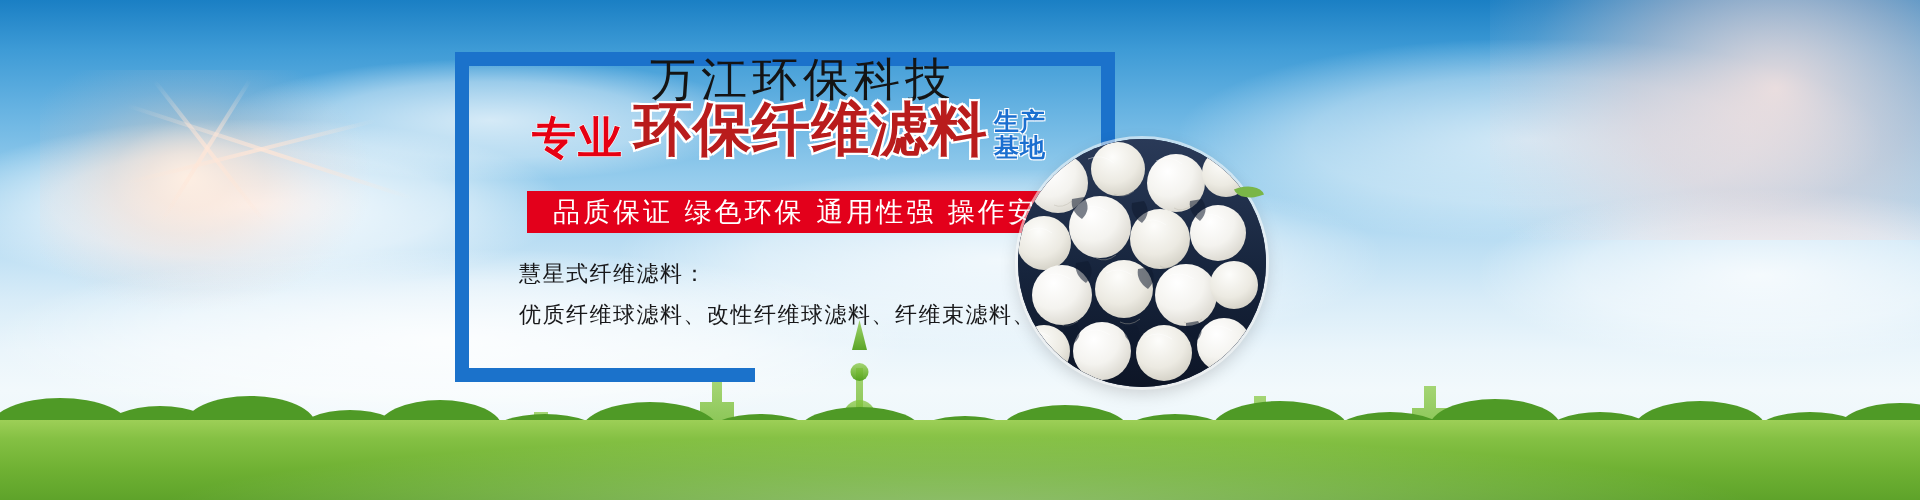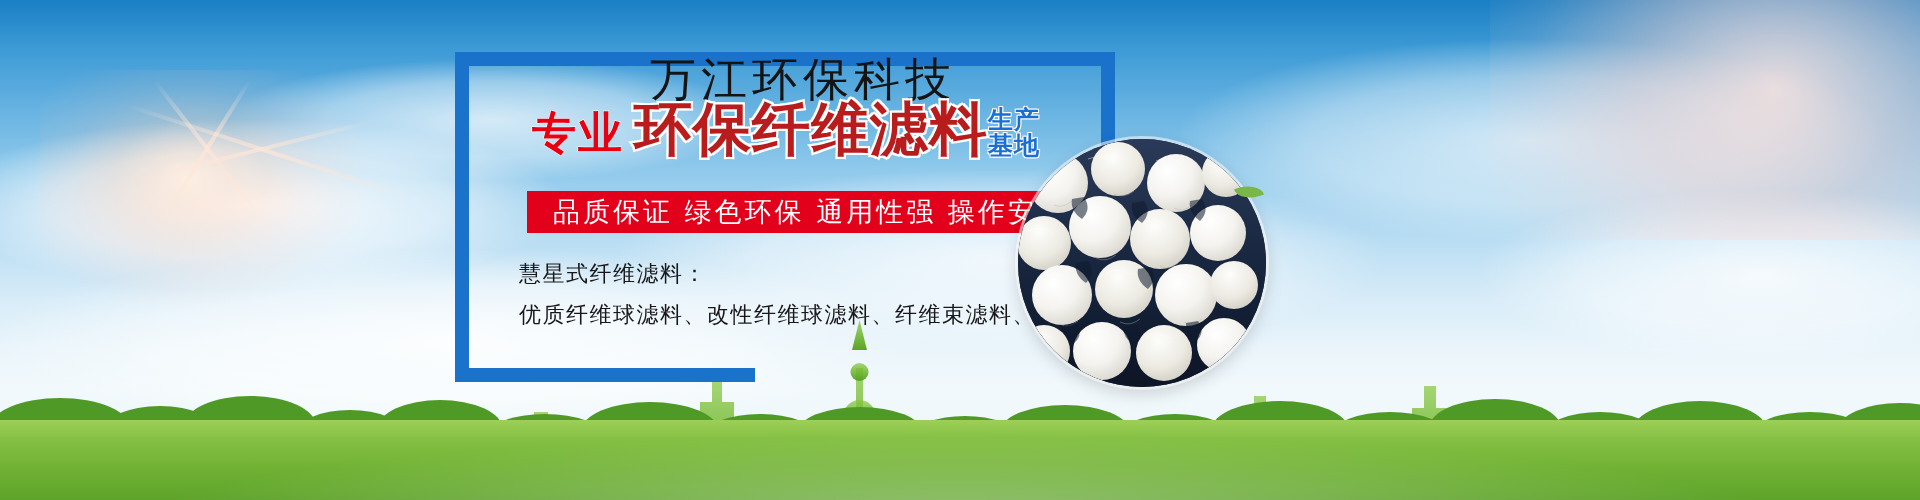--- a/index.html
+++ b/index.html
@@ -107,21 +107,21 @@
     letter-spacing:5px;
     font-weight:400;
     font-family:"DejaVu Sans","Liberation Sans",sans-serif;
     white-space:nowrap;
     margin-top:14px;
   }
 
   .headline {
     position:absolute; left:532px; top:105px;
     white-space:nowrap;
-    display:flex; align-items:center;
+    display:flex; align-items:flex-end;
   }
   .hl-pro {
     font-size:44px; line-height:1;
     font-weight:bold;
     color:#e60012;
     letter-spacing:2px;
     font-family:"DejaVu Sans","Liberation Sans",sans-serif;
     -webkit-text-stroke:1px #ffffff;
     paint-order:stroke fill;
     margin-right:10px;
@@ -136,21 +136,21 @@
     -webkit-text-stroke:4px #ffffff;
     paint-order:stroke fill;
     text-shadow:
        2px 2px 0 rgba(255,255,255,.9),
       -2px 2px 0 rgba(255,255,255,.9),
        2px -2px 0 rgba(255,255,255,.9),
       -2px -2px 0 rgba(255,255,255,.9);
   }
   .hl-suffix {
     display:inline-flex; flex-direction:column;
-    padding-bottom:2px;
+    margin-left:6px; padding-bottom:2px;
     font-size:25px; line-height:1.05;
     font-weight:bold;
     color:#1b6fd0;
     letter-spacing:1px;
     font-family:"DejaVu Sans","Liberation Sans",sans-serif;
     text-shadow:
        1px 1px 0 #fff, -1px 1px 0 #fff,
        1px -1px 0 #fff, -1px -1px 0 #fff;
   }
 

